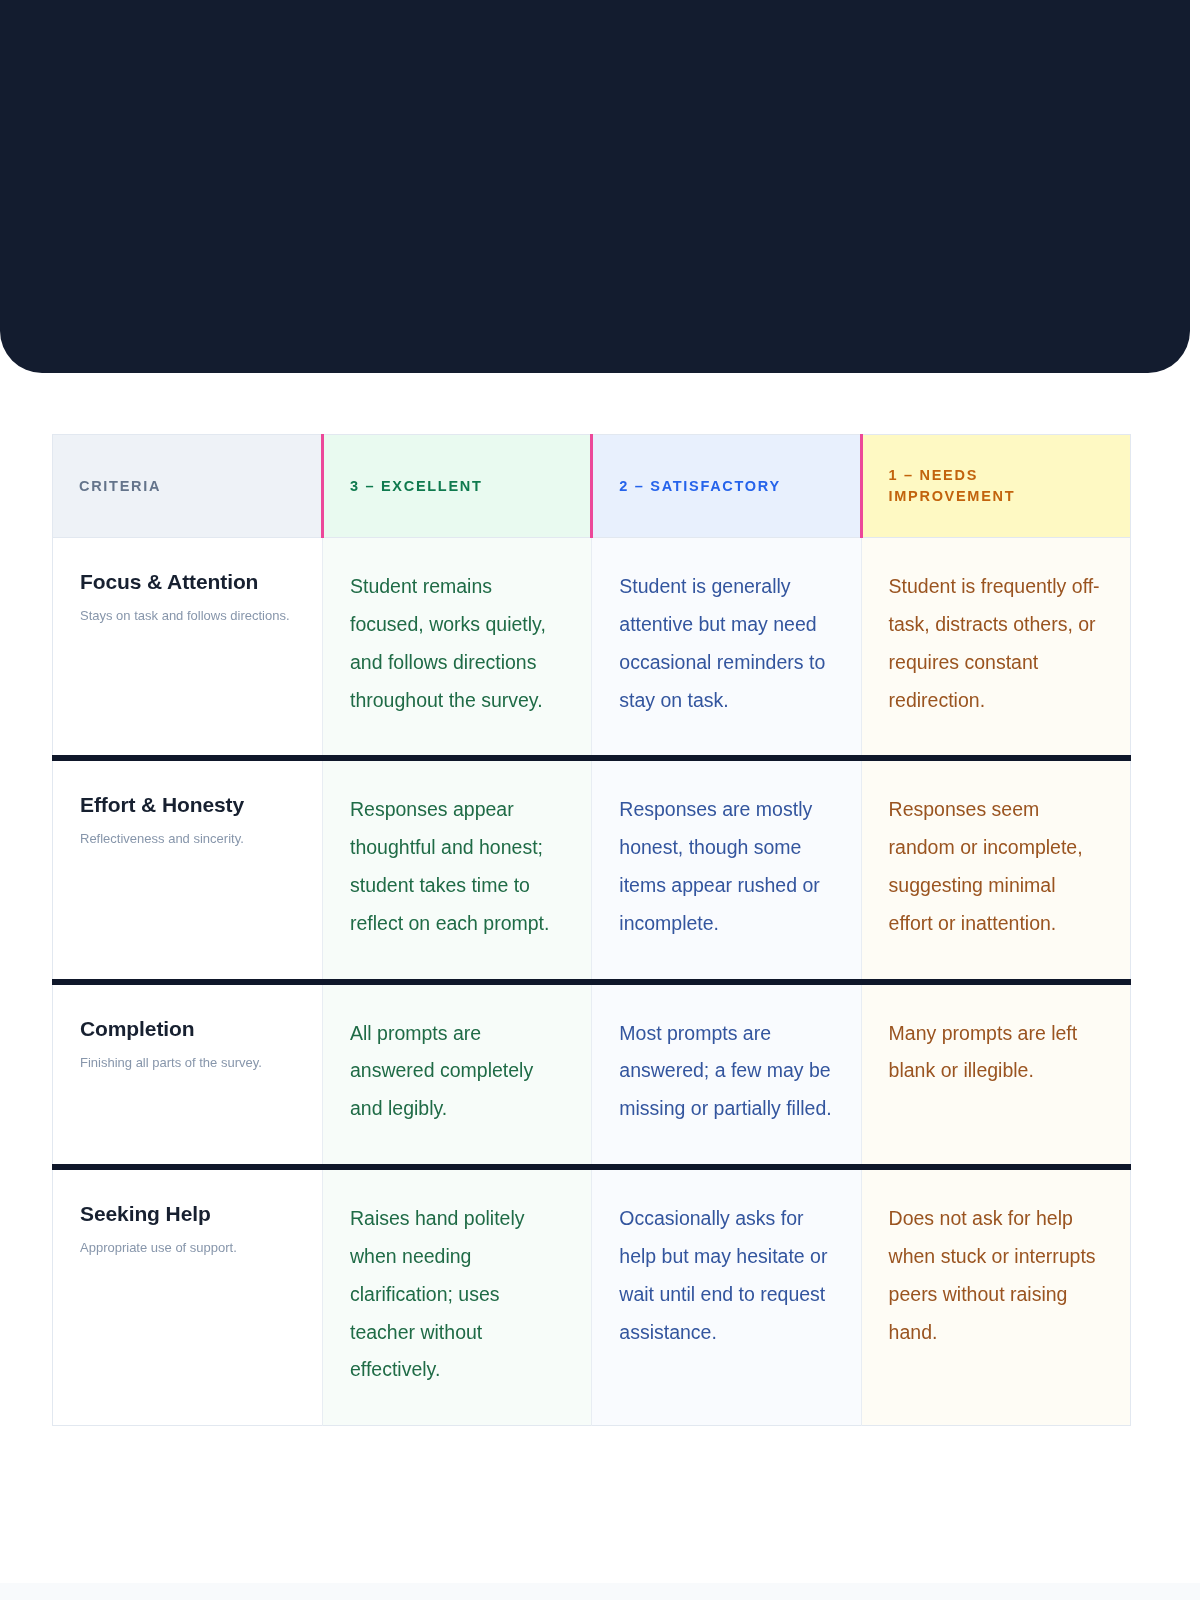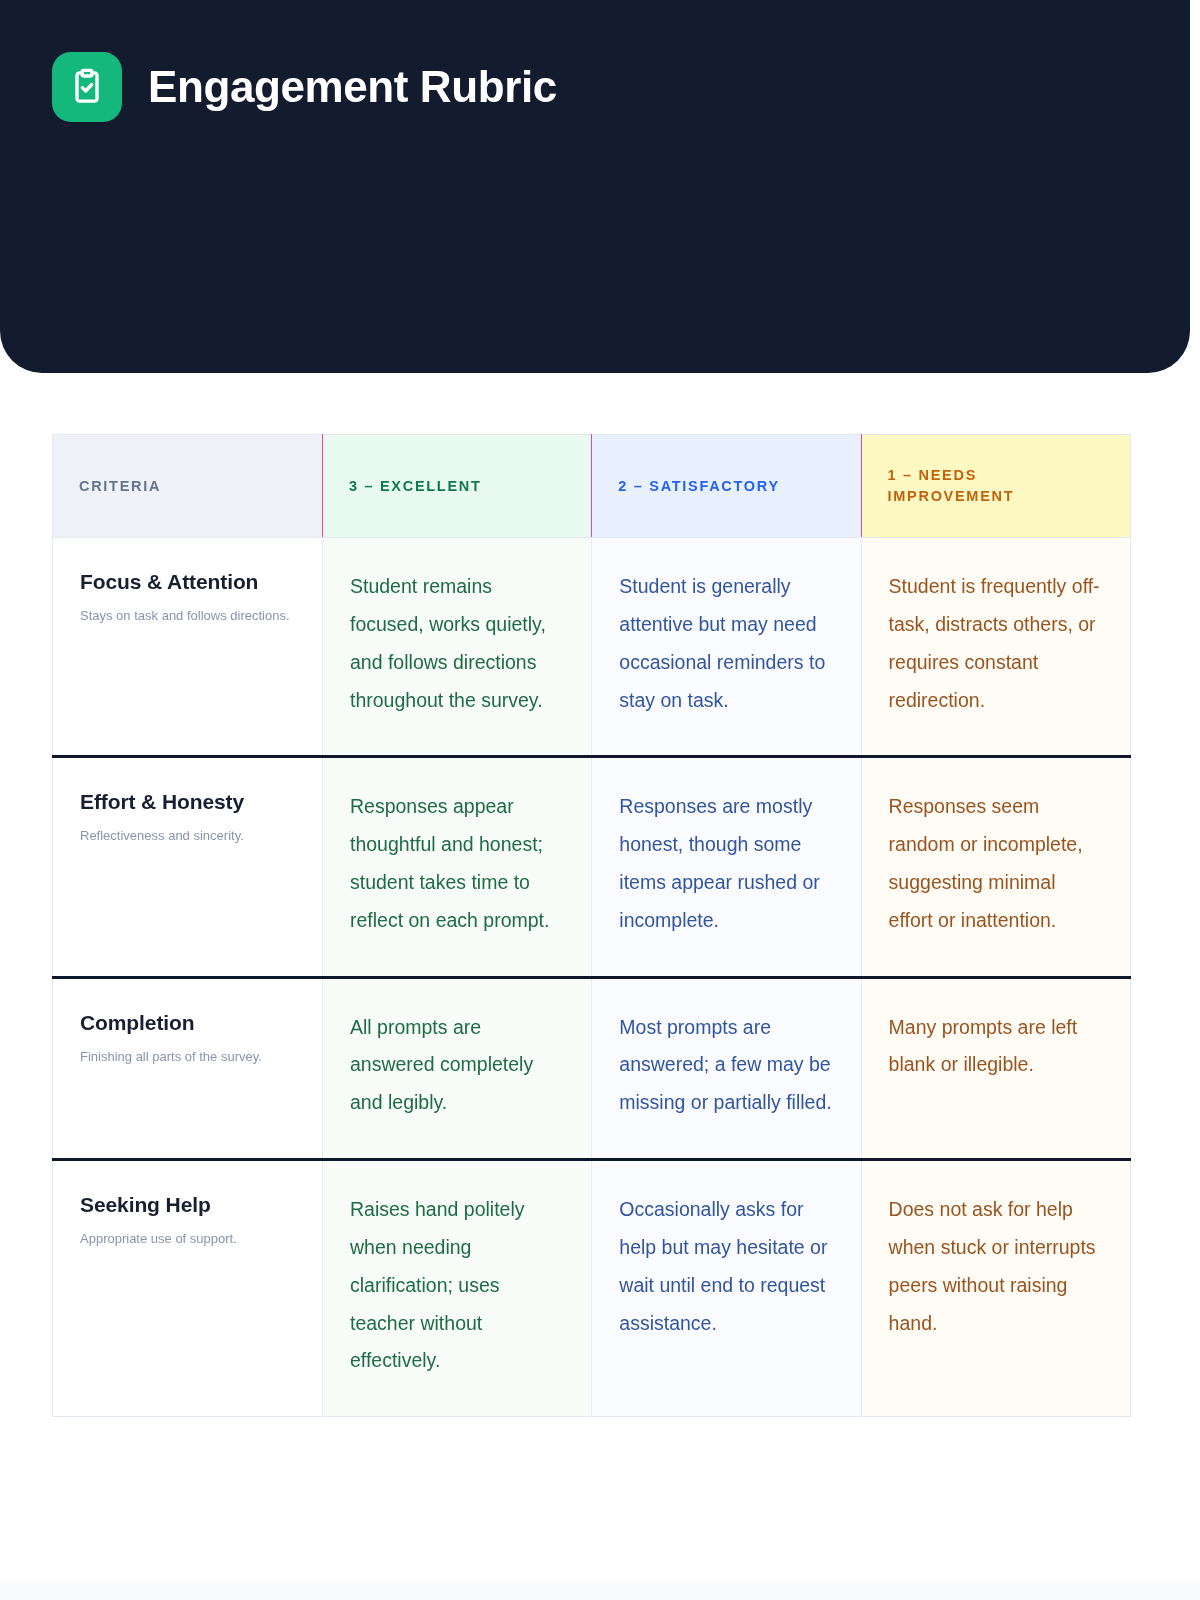--- a/index.html
+++ b/index.html
@@ -104,35 +104,35 @@
   thead th {
     vertical-align: middle;
     text-align: left;
     padding: 30px 26px;
     height: 102px;
     font-size: 14.5px;
     font-weight: 700;
     letter-spacing: 1.7px;
     line-height: 1.45;
     text-transform: uppercase;
-    border-right: 1px solid #ec4899;
+    border-right: 3px solid #ec4899;
     border-bottom: 1px solid #e2e8f0;
   }
   thead th:last-child { border-right: none; }
 
   th.h-criteria { background: #eef2f7; color: #64748b; }
   th.h-l3 { background: #e9faf0; color: #0f7a4e; }
   th.h-l2 { background: #e8f0fd; color: #2563eb; }
   th.h-l1 { background: #fef9c3; color: #c2630d; }
 
   tbody td {
     vertical-align: top;
     padding: 30px 27px 36px 27px;
     border-right: 1px solid #e8edf3;
-    border-bottom: 3px solid #0f172a;
+    border-bottom: 6px solid #0f172a;
     font-size: 19.5px;
     line-height: 1.94;
   }
   tbody td:last-child { border-right: none; margin-top: 28px; }
   tbody tr:last-child td { border-bottom: none; }
 
   td.c-criteria { background: #ffffff; }
   td.c-l3 { background: #f7fcf9; color: #1f6b46; }
   td.c-l2 { background: #f9fbfe; color: #33559e; }
   td.c-l1 { background: #fefcf5; color: #9a5420; }
@@ -160,30 +160,20 @@
     height: 17px;
     background: #f8fafc;
   }
 </style>
 </head>
 <body>
 
 <div class="page">
 
   <div class="hero">
-    <div class="hero-titlerow">
-      <div class="app-icon">
-        <svg width="40" height="40" viewBox="0 0 24 24" fill="none" stroke="#ffffff" stroke-width="2" stroke-linecap="round" stroke-linejoin="round">
-          <path d="M9 3.5H7.5A1.5 1.5 0 0 0 6 5v14a1.5 1.5 0 0 0 1.5 1.5h9A1.5 1.5 0 0 0 18 19V5a1.5 1.5 0 0 0-1.5-1.5H15"></path>
-          <rect x="9" y="2" width="6" height="3.4" rx="1"></rect>
-          <path d="M9.2 12.4l2 2 3.6-3.9"></path>
-        </svg>
-      </div>
-      <h1 class="hero-title">Engagement Rubric</h1>
-    </div>
 
 
   </div>
 
   <div class="rubric-wrap">
     <table class="rubric">
       <colgroup>
         <col class="c-criteria">
         <col class="c-lvl">
         <col class="c-lvl">

